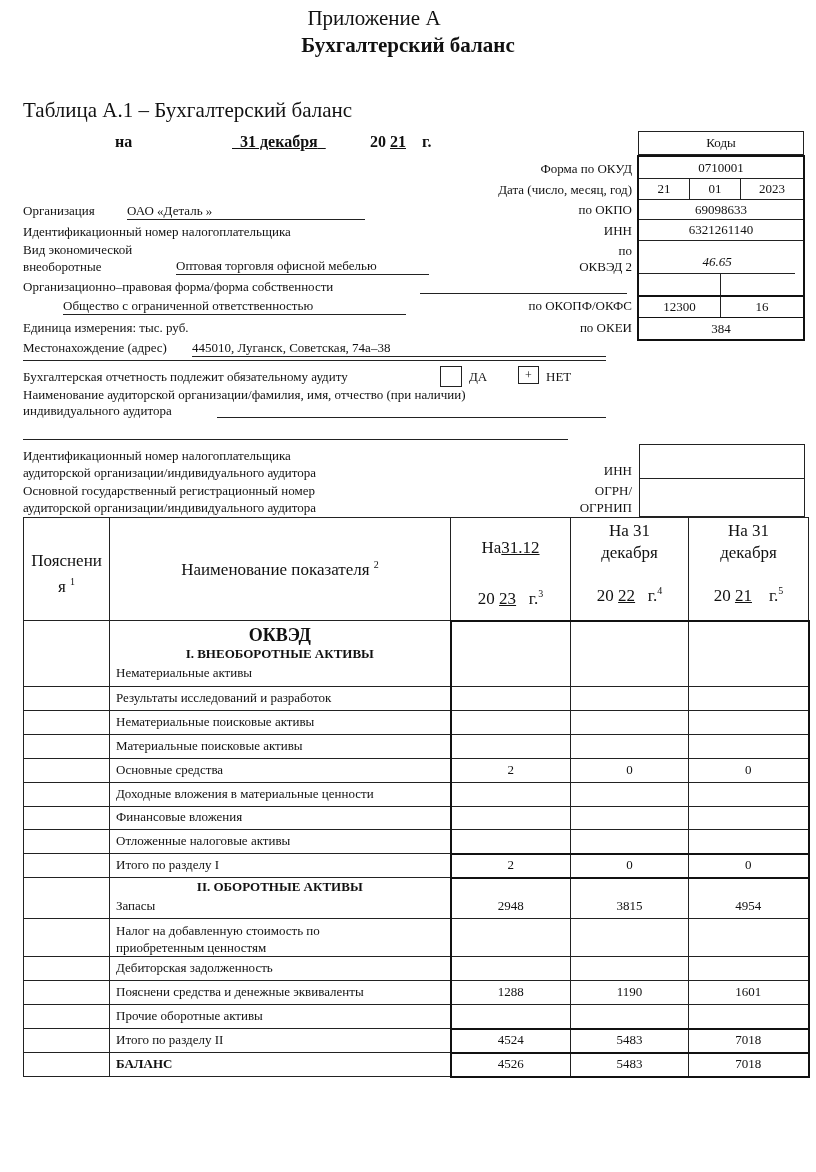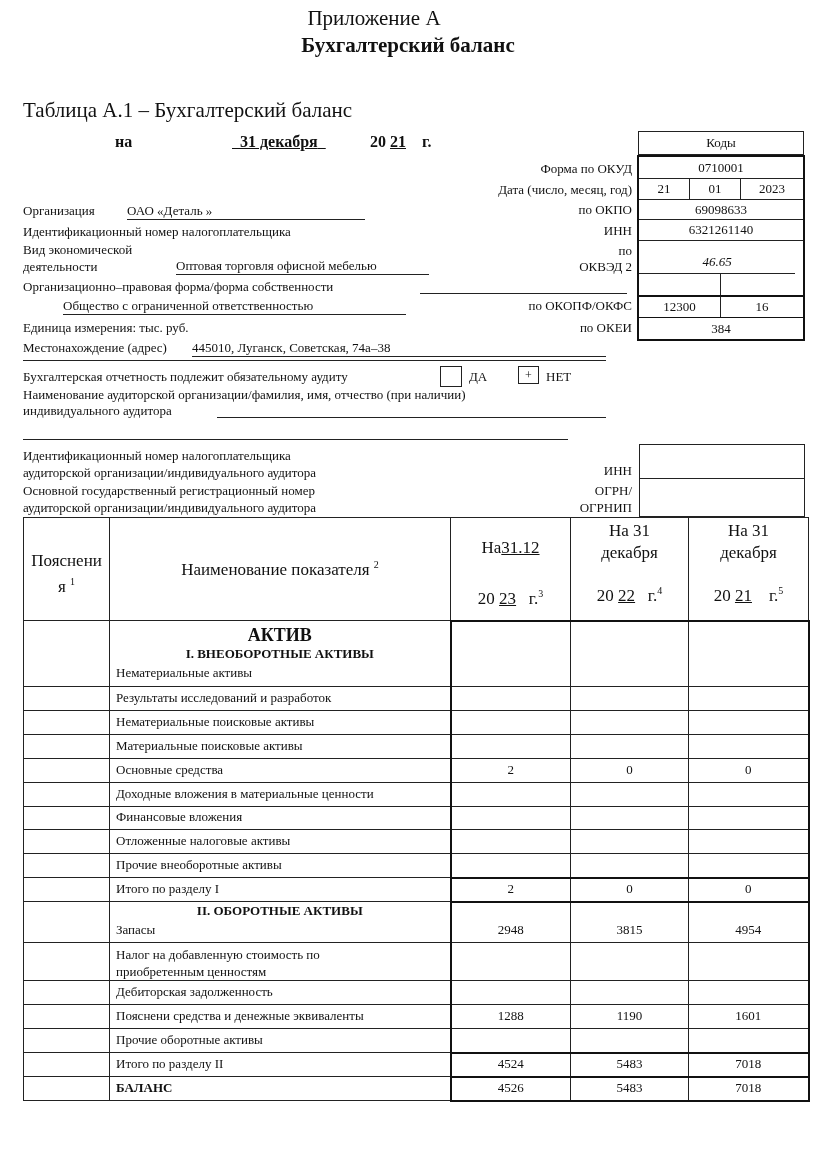--- a/index.html
+++ b/index.html
@@ -66,21 +66,21 @@
 <div class="lbl" style="right:184px;top:320px;">по ОКЕИ</div>
 <div class="code-cell" style="left:637px;top:317px;width:168px;height:24px;border:2px solid #111;border-top-width:1px;">384</div>
 
 <div class="abs txt13" style="left:23px;top:203px;">Организация</div>
 <div class="abs txt13" style="left:127px;top:203px;width:238px;border-bottom:1px solid #222;">ОАО «Деталь »</div>
 
 <div class="abs txt13" style="left:23px;top:224px;">Идентификационный номер налогоплательщика</div>
 
 <div class="abs txt13" style="left:23px;top:241px;line-height:17px;">
     <div>Вид экономической</div>
-    <div>деятельности</div>
+    <div>внеоборотные</div>
   </div>
 <div class="abs txt13" style="left:176px;top:258px;width:253px;border-bottom:1px solid #222;">Оптовая торговля офисной мебелью</div>
 
 <div class="abs txt13" style="left:23px;top:279px;">Организационно–правовая форма/форма собственности</div>
 <div class="line" style="left:420px;top:293px;width:207px;"></div>
 <div class="abs txt13" style="left:23px;top:298px;width:343px;border-bottom:1px solid #222;margin-left:40px;">Общество с ограниченной ответственностью</div>
 
 <div class="abs txt13" style="left:23px;top:320px;">Единица измерения: тыс. руб.</div>
 
 <div class="abs txt13" style="left:23px;top:340px;">Местонахождение (адрес)</div>
@@ -139,21 +139,21 @@
     <td style="line-height:22px;vertical-align:top;padding-top:2px;">
       <div>На 31</div>
       <div>декабря</div>
       <div style="margin-top:16px;"><span>20</span> <span class="u">21</span>&nbsp;&nbsp;&nbsp;&nbsp;<span>г.</span><sup>5</sup></div>
     </td>
   </tr>
 
   <tr class="thickt" style="height:66px">
     <td></td>
     <td style="padding-bottom:3px;">
-      <div style="text-align:center;font-size:18px;font-weight:bold;line-height:20px;">АКТИВ</div>
+      <div style="text-align:center;font-size:18px;font-weight:bold;line-height:20px;">ОКВЭД</div>
       <div style="text-align:center;font-weight:bold;font-size:13px;line-height:18px;">I. ВНЕОБОРОТНЫЕ АКТИВЫ</div>
       <div style="line-height:20px;">Нематериальные активы</div>
     </td>
     <td class="num val v"></td>
     <td class="num val"></td>
     <td class="num val vr"></td>
   </tr>
 
   <tr style="height:24px">
     <td></td>
@@ -197,27 +197,20 @@
     <td class="num"></td>
     <td class="num vr"></td>
   </tr>
   <tr style="height:24px">
     <td></td>
     <td style="padding-bottom:4px;">Отложенные налоговые активы</td>
     <td class="num v"></td>
     <td class="num"></td>
     <td class="num vr"></td>
   </tr>
-  <tr style="height:24px">
-    <td></td>
-    <td style="padding-bottom:4px;">Прочие внеоборотные активы</td>
-    <td class="num v"></td>
-    <td class="num"></td>
-    <td class="num vr"></td>
-  </tr>
   <tr class="thickt thickb" style="height:24px">
     <td></td>
     <td style="padding-bottom:4px;">Итого по разделу I</td>
     <td class="num val v">2</td>
     <td class="num val">0</td>
     <td class="num val vr">0</td>
   </tr>
 
   <tr style="height:40px">
     <td></td>

